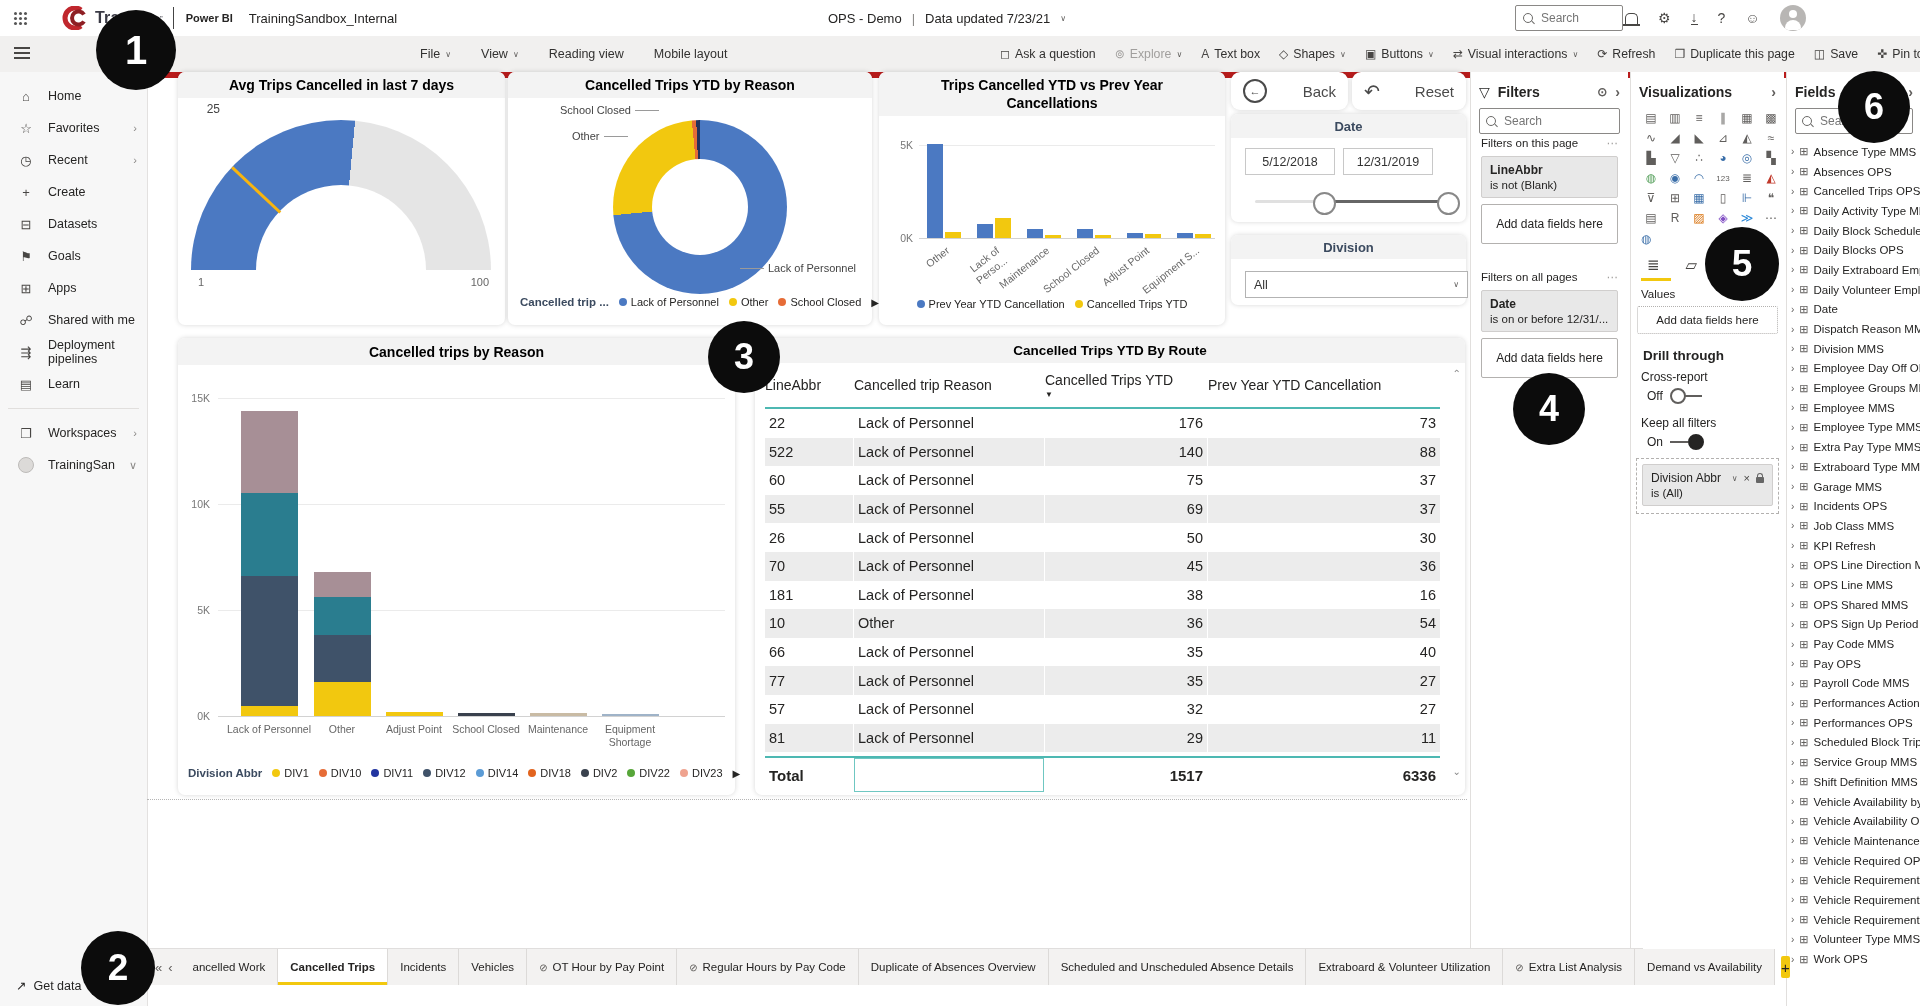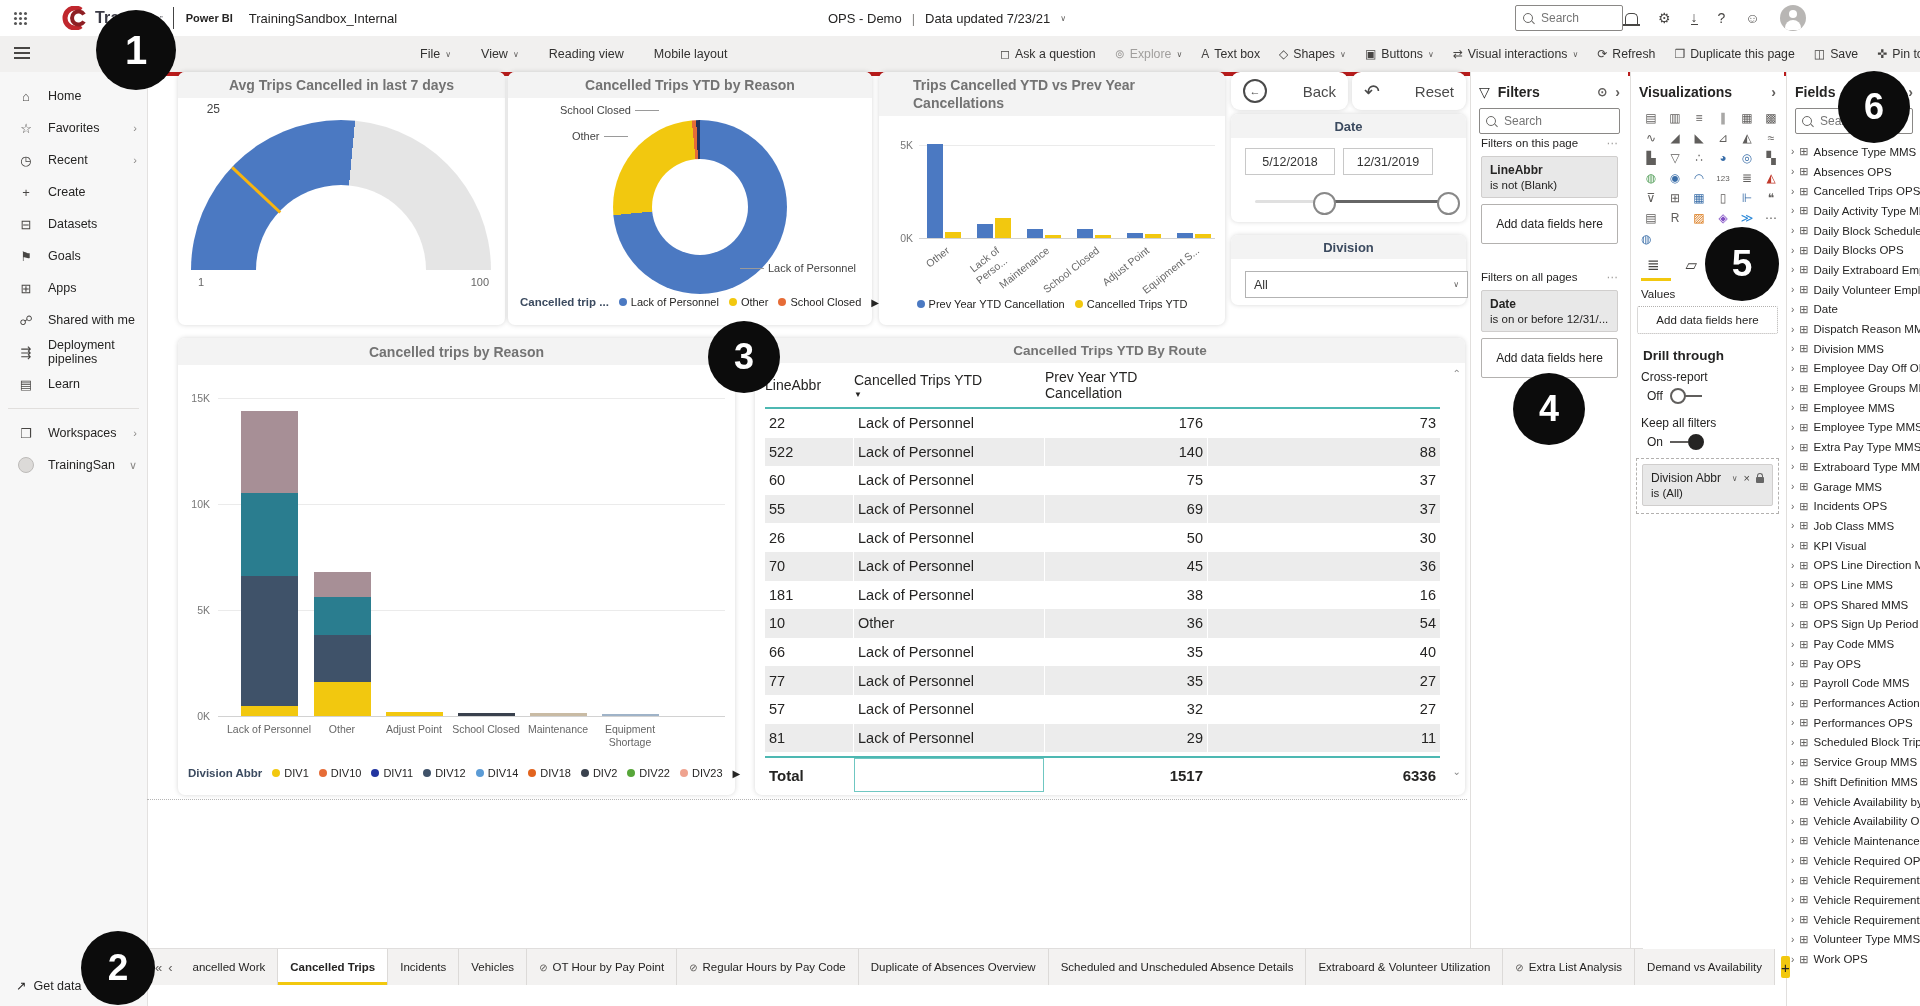--- a/index.html
+++ b/index.html
@@ -25,39 +25,39 @@
   .mag::after{content:"";position:absolute;width:4px;height:1.4px;background:#6b6a68;left:7px;top:8px;transform:rotate(45deg)}
   .tb-search input{border:none;outline:none;width:56px;font-size:12px;color:#444;font-family:inherit;background:transparent}
   .tb-icons{position:absolute;left:1625px;top:0;height:36px;display:flex;align-items:center;gap:20px;color:#484644;font-size:14px}
   .bell{width:11px;height:10px;border:1.5px solid #484644;border-bottom:none;border-radius:5px 5px 0 0;position:relative}
   .bell::after{content:"";position:absolute;left:-3px;right:-3px;bottom:-2px;height:1.5px;background:#484644}
   .dl{border-bottom:1.6px solid #484644;line-height:12px;padding-bottom:1px}
   .avatar{width:26px;height:26px;border-radius:50%;background:#b8b6b4;position:relative;overflow:hidden}
   .avatar::before{content:"";position:absolute;left:9px;top:5px;width:8px;height:8px;border-radius:50%;background:#fff}
   .avatar::after{content:"";position:absolute;left:5px;top:15px;width:16px;height:10px;border-radius:8px 8px 0 0;background:#fff}
   
-  #menubar{position:absolute;left:0;top:36px;width:1920px;height:36px;background:#f1f0ef;border-bottom:4px solid #b91c1c}
+  #menubar{position:absolute;left:0;top:36px;width:1920px;height:36px;background:#f1f0ef;border-bottom:6px solid #b91c1c}
   .hamb{position:absolute;left:14px;top:11px;width:16px;height:2px;background:#484644;box-shadow:0 5px #484644,0 10px #484644}
   #mb-left{position:absolute;left:420px;top:0;height:36px;display:flex;align-items:center;gap:30px;font-size:12.5px;color:#323130}
   #mb-right{position:absolute;left:1000px;top:0;height:36px;display:flex;align-items:center;gap:19px;font-size:12.3px;color:#323130}
   .mb-item{display:flex;align-items:center;gap:5px;white-space:nowrap}
   .mb-item .g{font-size:12px;color:#484644}
   .mb-item.disabled,.mb-item.disabled .g{color:#a19f9d}
   
   #leftnav{position:absolute;left:0;top:72px;width:147px;bottom:0;background:#f7f7f7;border-right:1px solid #e3e1e0}
   .nav-row{display:flex;align-items:center;height:32px;padding-left:18px;gap:14px;font-size:12.5px;color:#252423}
   .nav-row .g{width:16px;font-size:13px;color:#484644;text-align:center;flex:none}
   .nav-chev{margin-left:auto;margin-right:10px;color:#8a8886;font-size:11px}
   .nav-div{height:1px;background:#e1dfdd;margin:8px 8px}
   .ws-dot{width:14px;height:14px;border-radius:50%;background:#dcdad8;border:1px solid #bdbbb9;flex:none}
   #getdata{position:absolute;left:16px;bottom:13px;display:flex;gap:7px;align-items:center;font-size:12.5px;color:#252423}
   
   .vcard{position:absolute;background:#fff;border-radius:7px;box-shadow:0 0 5px rgba(0,0,0,.16)}
   .vtitle{height:26px;background:#f3f3f3;border-radius:7px 7px 0 0;display:flex;align-items:center;justify-content:center;
-    font-size:14px;font-weight:700;color:#737373;text-align:left}
+    font-size:14px;font-weight:700;color:#000000;text-align:center}
   .vtitle.two{height:44px;padding:0 34px;line-height:1.3}
   .pill{position:absolute;background:#fff;border-radius:9px;box-shadow:0 0 5px rgba(0,0,0,.16);display:flex;
     align-items:center;gap:10px;padding:0 12px;font-size:15px;color:#4a4a4a}
   .pill .cir{width:20px;height:20px;border:2px solid #4a4a4a;border-radius:50%;display:flex;align-items:center;justify-content:center;font-size:11px}
   .stitle{height:24px;background:#f3f3f3;border-radius:7px 7px 0 0;display:flex;align-items:center;justify-content:center;
     font-size:13px;font-weight:700;color:#3b4a5f}
   .dateinput{position:absolute;width:88px;height:25px;border:1px solid #c8c8c8;display:flex;align-items:center;
     justify-content:center;font-size:12.5px;color:#333;background:#fff}
   .dropdown{position:absolute;left:14px;top:36px;width:205px;height:25px;border:1px solid #b3b3b3;display:flex;
     align-items:center;font-size:12.5px;color:#333;padding:0 8px;justify-content:space-between;background:#fff}
@@ -502,20 +502,23 @@
         </span>
         <span class="lg-arrow">▶</span>
       </div>
   </div>
 
   <div class="vcard" id="table-card" style="left:755px;top:338px;width:710px;height:457px">
     <div class="vtitle" style="height:25px;font-size:13.5px">Cancelled Trips YTD By Route</div>
     <div id="tbl-head">
         <div class="th">
           <span>LineAbbr</span>
+        </div>
+        <div class="th">
+          <span>Cancelled trip Reason</span>
         </div>
         <div class="th">
           <span>Cancelled Trips YTD</span>
           <span class="sortv">▼</span>
         </div>
         <div class="th">
           <span>Prev Year YTD Cancellation</span>
         </div>
       </div>
     <div id="tbl-body">
@@ -825,21 +828,21 @@
           <span class="lbl">Incidents OPS</span>
         </div>
         <div class="field-row">
           <span class="chev">›</span>
           <span class="tic">⊞</span>
           <span class="lbl">Job Class MMS</span>
         </div>
         <div class="field-row">
           <span class="chev">›</span>
           <span class="tic">⊞</span>
-          <span class="lbl">KPI Visual</span>
+          <span class="lbl">KPI Refresh</span>
         </div>
         <div class="field-row">
           <span class="chev">›</span>
           <span class="tic">⊞</span>
           <span class="lbl">OPS Line Direction MMS</span>
         </div>
         <div class="field-row">
           <span class="chev">›</span>
           <span class="tic">⊞</span>
           <span class="lbl">OPS Line MMS</span>

